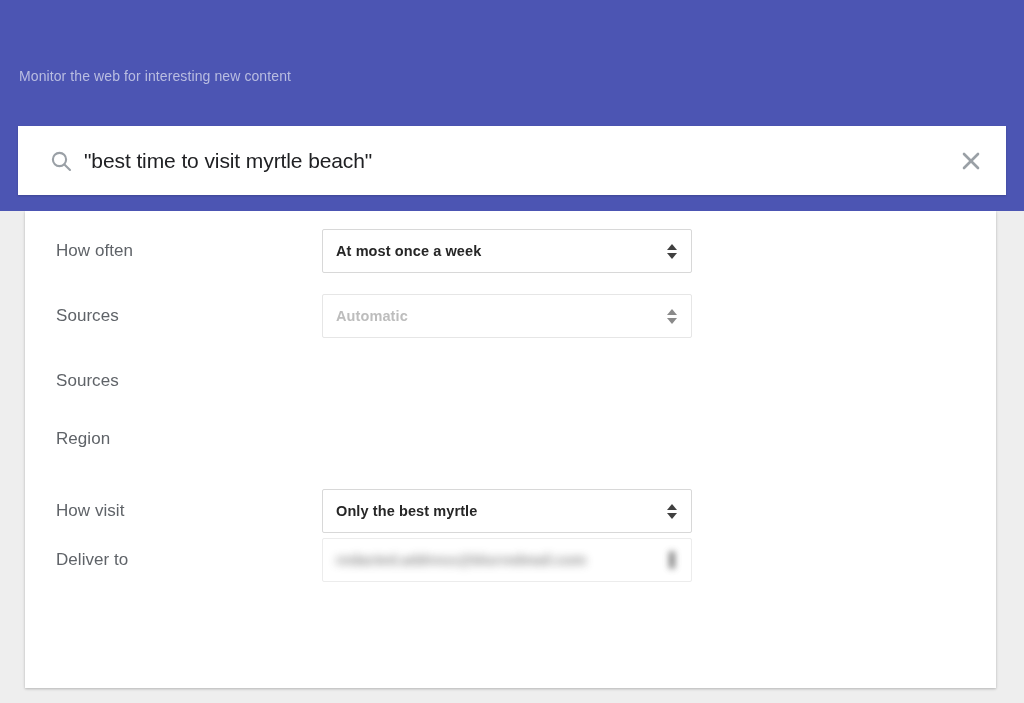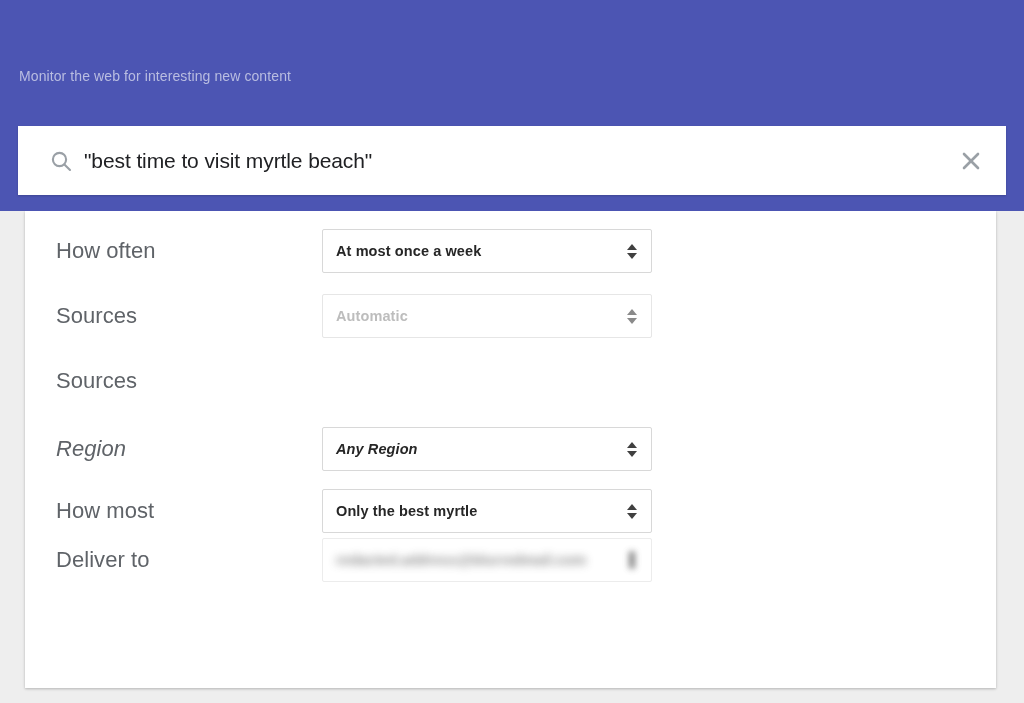--- a/index.html
+++ b/index.html
@@ -119,30 +119,30 @@
     left: 0;
     width: 100%;
     height: 44px;
     display: flex;
     align-items: center;
   }
 
   .option-label {
     position: absolute;
     left: 31px;
-    font-size: 22px;
+    font-size: 17px;
     color: #5f6368;
     letter-spacing: 0.05px;
     white-space: nowrap;
   }
 
   .option-control {
     position: absolute;
     left: 297px;
-    width: 330px;
+    width: 370px;
     height: 44px;
   }
 
   .fake-select {
     width: 100%;
     height: 100%;
     border: 1px solid #d8d8d8;
     border-radius: 2px;
     background: #ffffff;
     display: flex;
@@ -281,35 +281,26 @@
             <span class="tri-down"></span>
         </span>
       </div>
     </div>
   </div>
 
   <div class="option-row" style="top:148px;">
     <div class="option-label">Sources</div>
   </div>
 
-  <div class="option-row" style="top:216px;font-style:italic;">
+  <div class="option-row" style="top:206px;">
     <div class="option-label">Region</div>
-    <div class="option-control">
-      <div class="fake-select">
-        <span>Any Region</span>
-        <span class="stepper-arrows">
-          <span class="tri-up"></span>
-            <span class="tri-down"></span>
-        </span>
-      </div>
-    </div>
   </div>
 
   <div class="option-row" style="top:278px;">
-    <div class="option-label">How most</div>
+    <div class="option-label">How visit</div>
     <div class="option-control">
       <div class="fake-select">
         <span>Only the best myrtle</span>
         <span class="stepper-arrows">
           <span class="tri-up"></span>
             <span class="tri-down"></span>
         </span>
       </div>
     </div>
   </div>

